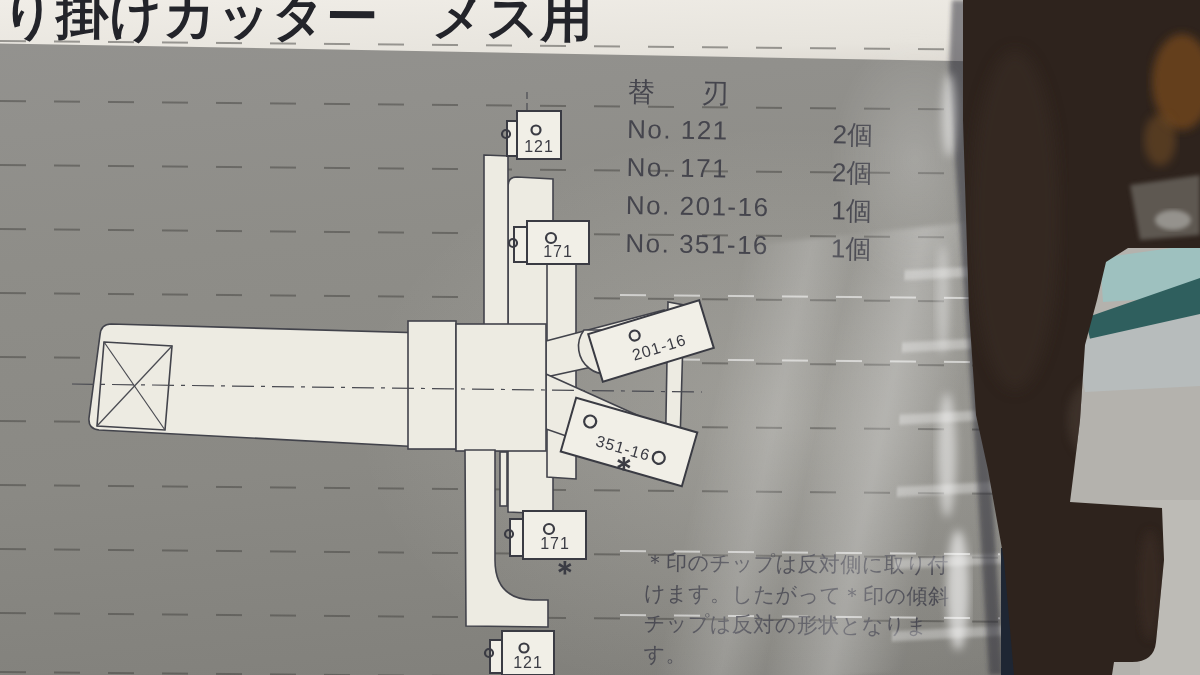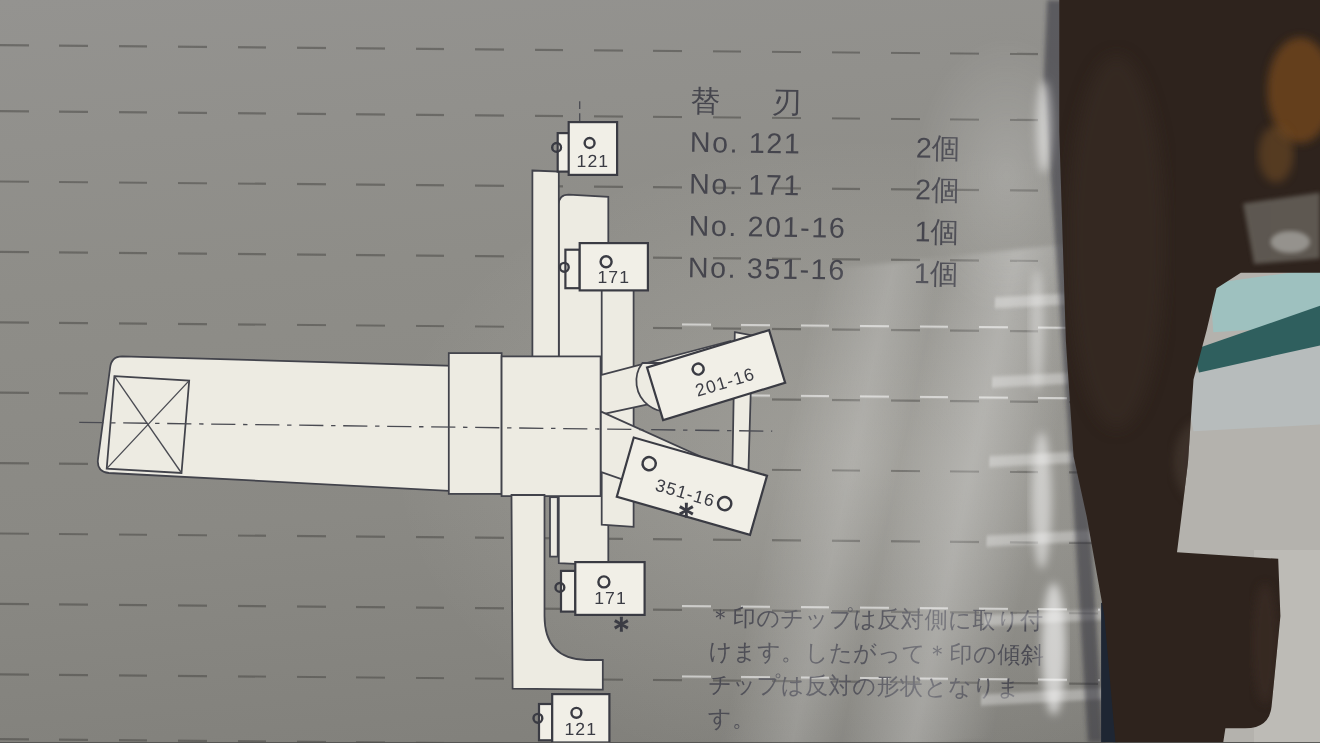--- a/index.html
+++ b/index.html
@@ -49,20 +49,23 @@
     filter:blur(1px);transform:rotate(2deg);}
   #right-photo{position:absolute;left:930px;top:0;}
 </style>
 </head>
 <body>
 
 <div id="stage">
 
   <div id="paper">
 
+    <div id="title-band">
+      <div id="title-text">り掛けカッター　メス用</div>
+    </div>
 
     <div class="dash-row" style="top:40px"></div>
     <div class="dash-row" style="top:100px"></div>
     <div class="dash-row" style="top:164px"></div>
     <div class="dash-row" style="top:228px"></div>
     <div class="dash-row" style="top:292px"></div>
     <div class="dash-row" style="top:356px"></div>
     <div class="dash-row" style="top:420px"></div>
     <div class="dash-row" style="top:484px"></div>
     <div class="dash-row" style="top:548px"></div>

